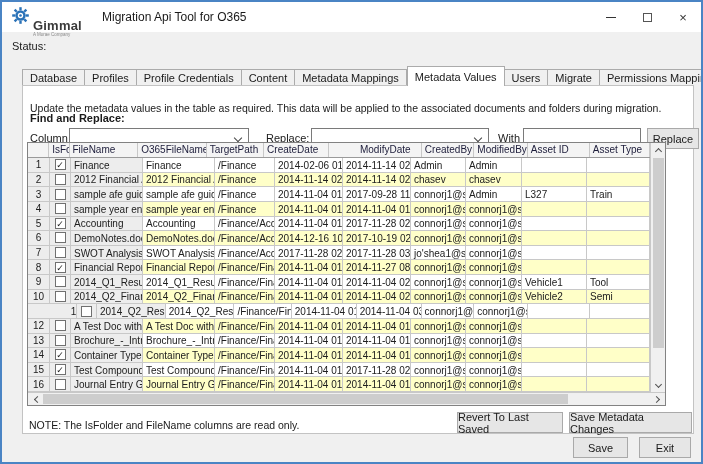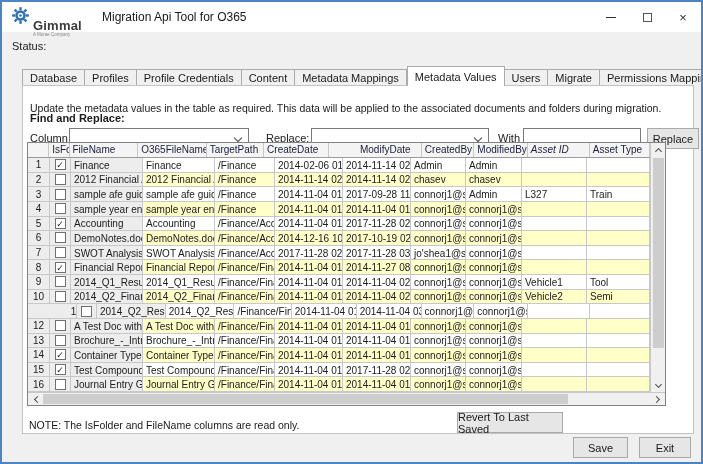--- a/index.html
+++ b/index.html
@@ -165,21 +165,21 @@
             <div class="grid-header" id="grid-header">
                 <div class="gh" style="width: 22px;"></div>
                 <div class="gh" style="width: 21px;">IsFol</div>
                 <div class="gh" style="width: 72px;">FileName</div>
                 <div class="gh" style="width: 72px;">O365FileName</div>
                 <div class="gh" style="width: 60px;">TargetPath</div>
                 <div class="gh" style="width: 68px;">CreateDate</div>
                 <div class="gh" style="width: 68px; margin-left: 28px;">ModifyDate</div>
                 <div class="gh" style="width: 55px;">CreatedBy</div>
                 <div class="gh" style="width: 56px;">ModifiedBy</div>
-                <div class="gh" style="width: 65px; font-style: italic;">Asset ID</div>
+                <div class="gh" style="width: 65px;">Asset ID</div>
                 <div class="gh" style="width: 63px;">Asset Type</div>
               </div>
             <div class="grid-body" id="grid-body">
                 <div class="gr">
                   <div class="gc readonly num" style="width: 22px;">1</div>
                   <div class="gc readonly cbcell" style="width: 21px;">
                     <div class="cbx">✓</div>
                   </div>
                   <div class="gc readonly" style="width: 72px;">Finance</div>
                   <div class="gc data" style="width: 72px;">Finance</div>
@@ -434,20 +434,21 @@
             </div>
           <div class="hs-thumb"></div>
           <div class="hs-arrow" style="right:0;">
               <span class="c-right"></span>
             </div>
         </div>
       </div>
 
       <div class="note">NOTE: The IsFolder and FileName columns are read only.</div>
       <div class="btn revert-btn">Revert To Last Saved</div>
+      <div class="btn savemeta-btn">Save Metadata Changes</div>
     </div>
   </div>
 
   <div class="footer">
     <div class="btn save-btn">Save</div>
     <div class="btn exit-btn">Exit</div>
   </div>
 
 </div>
 

